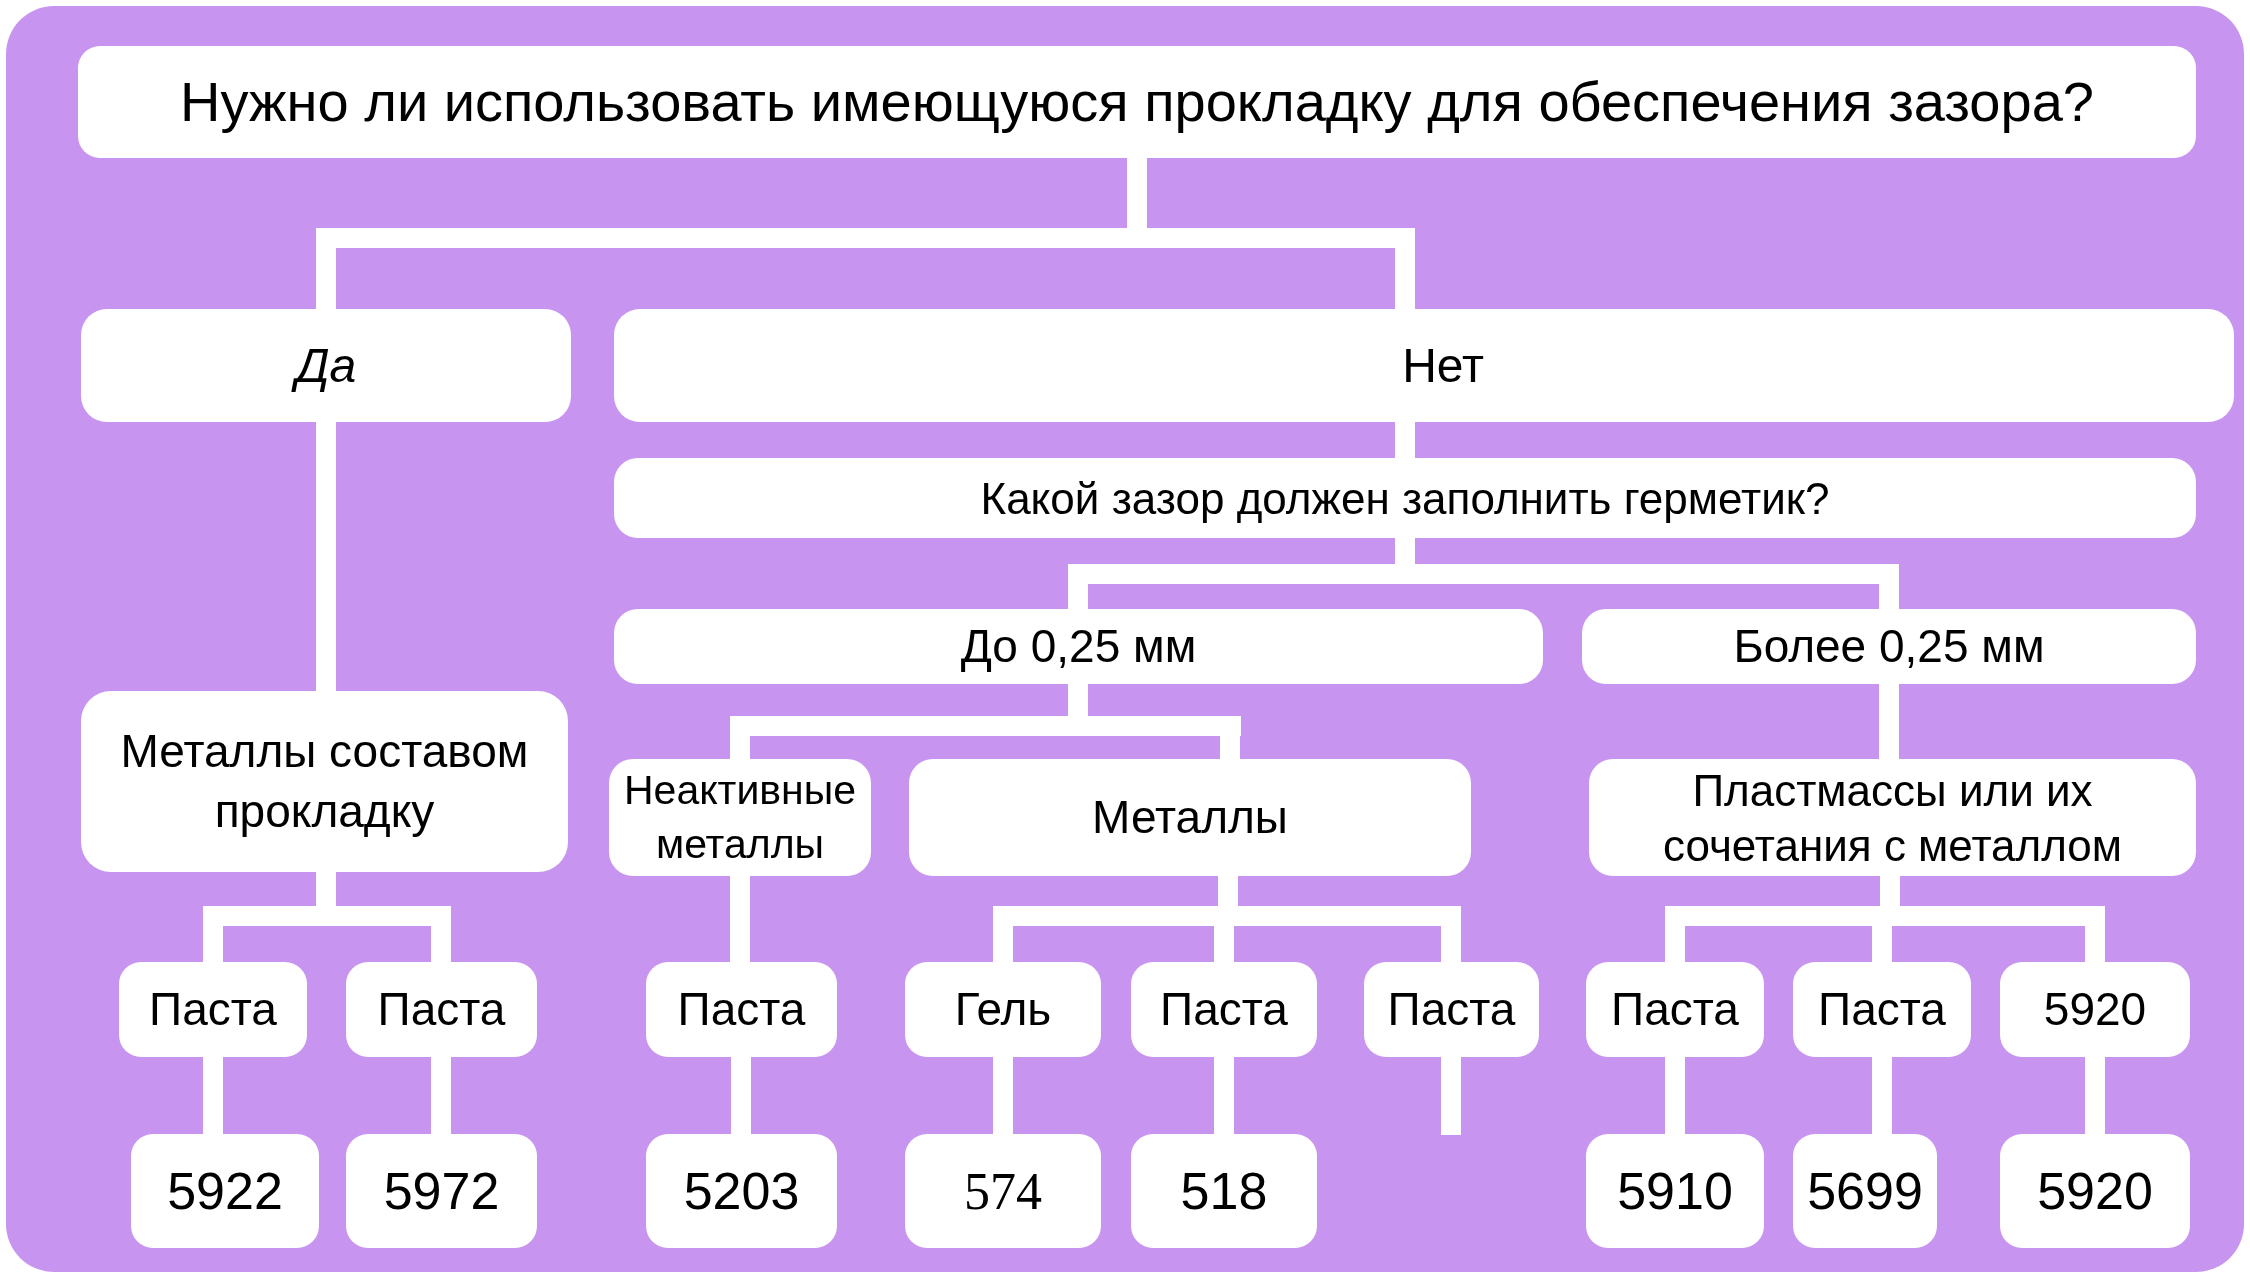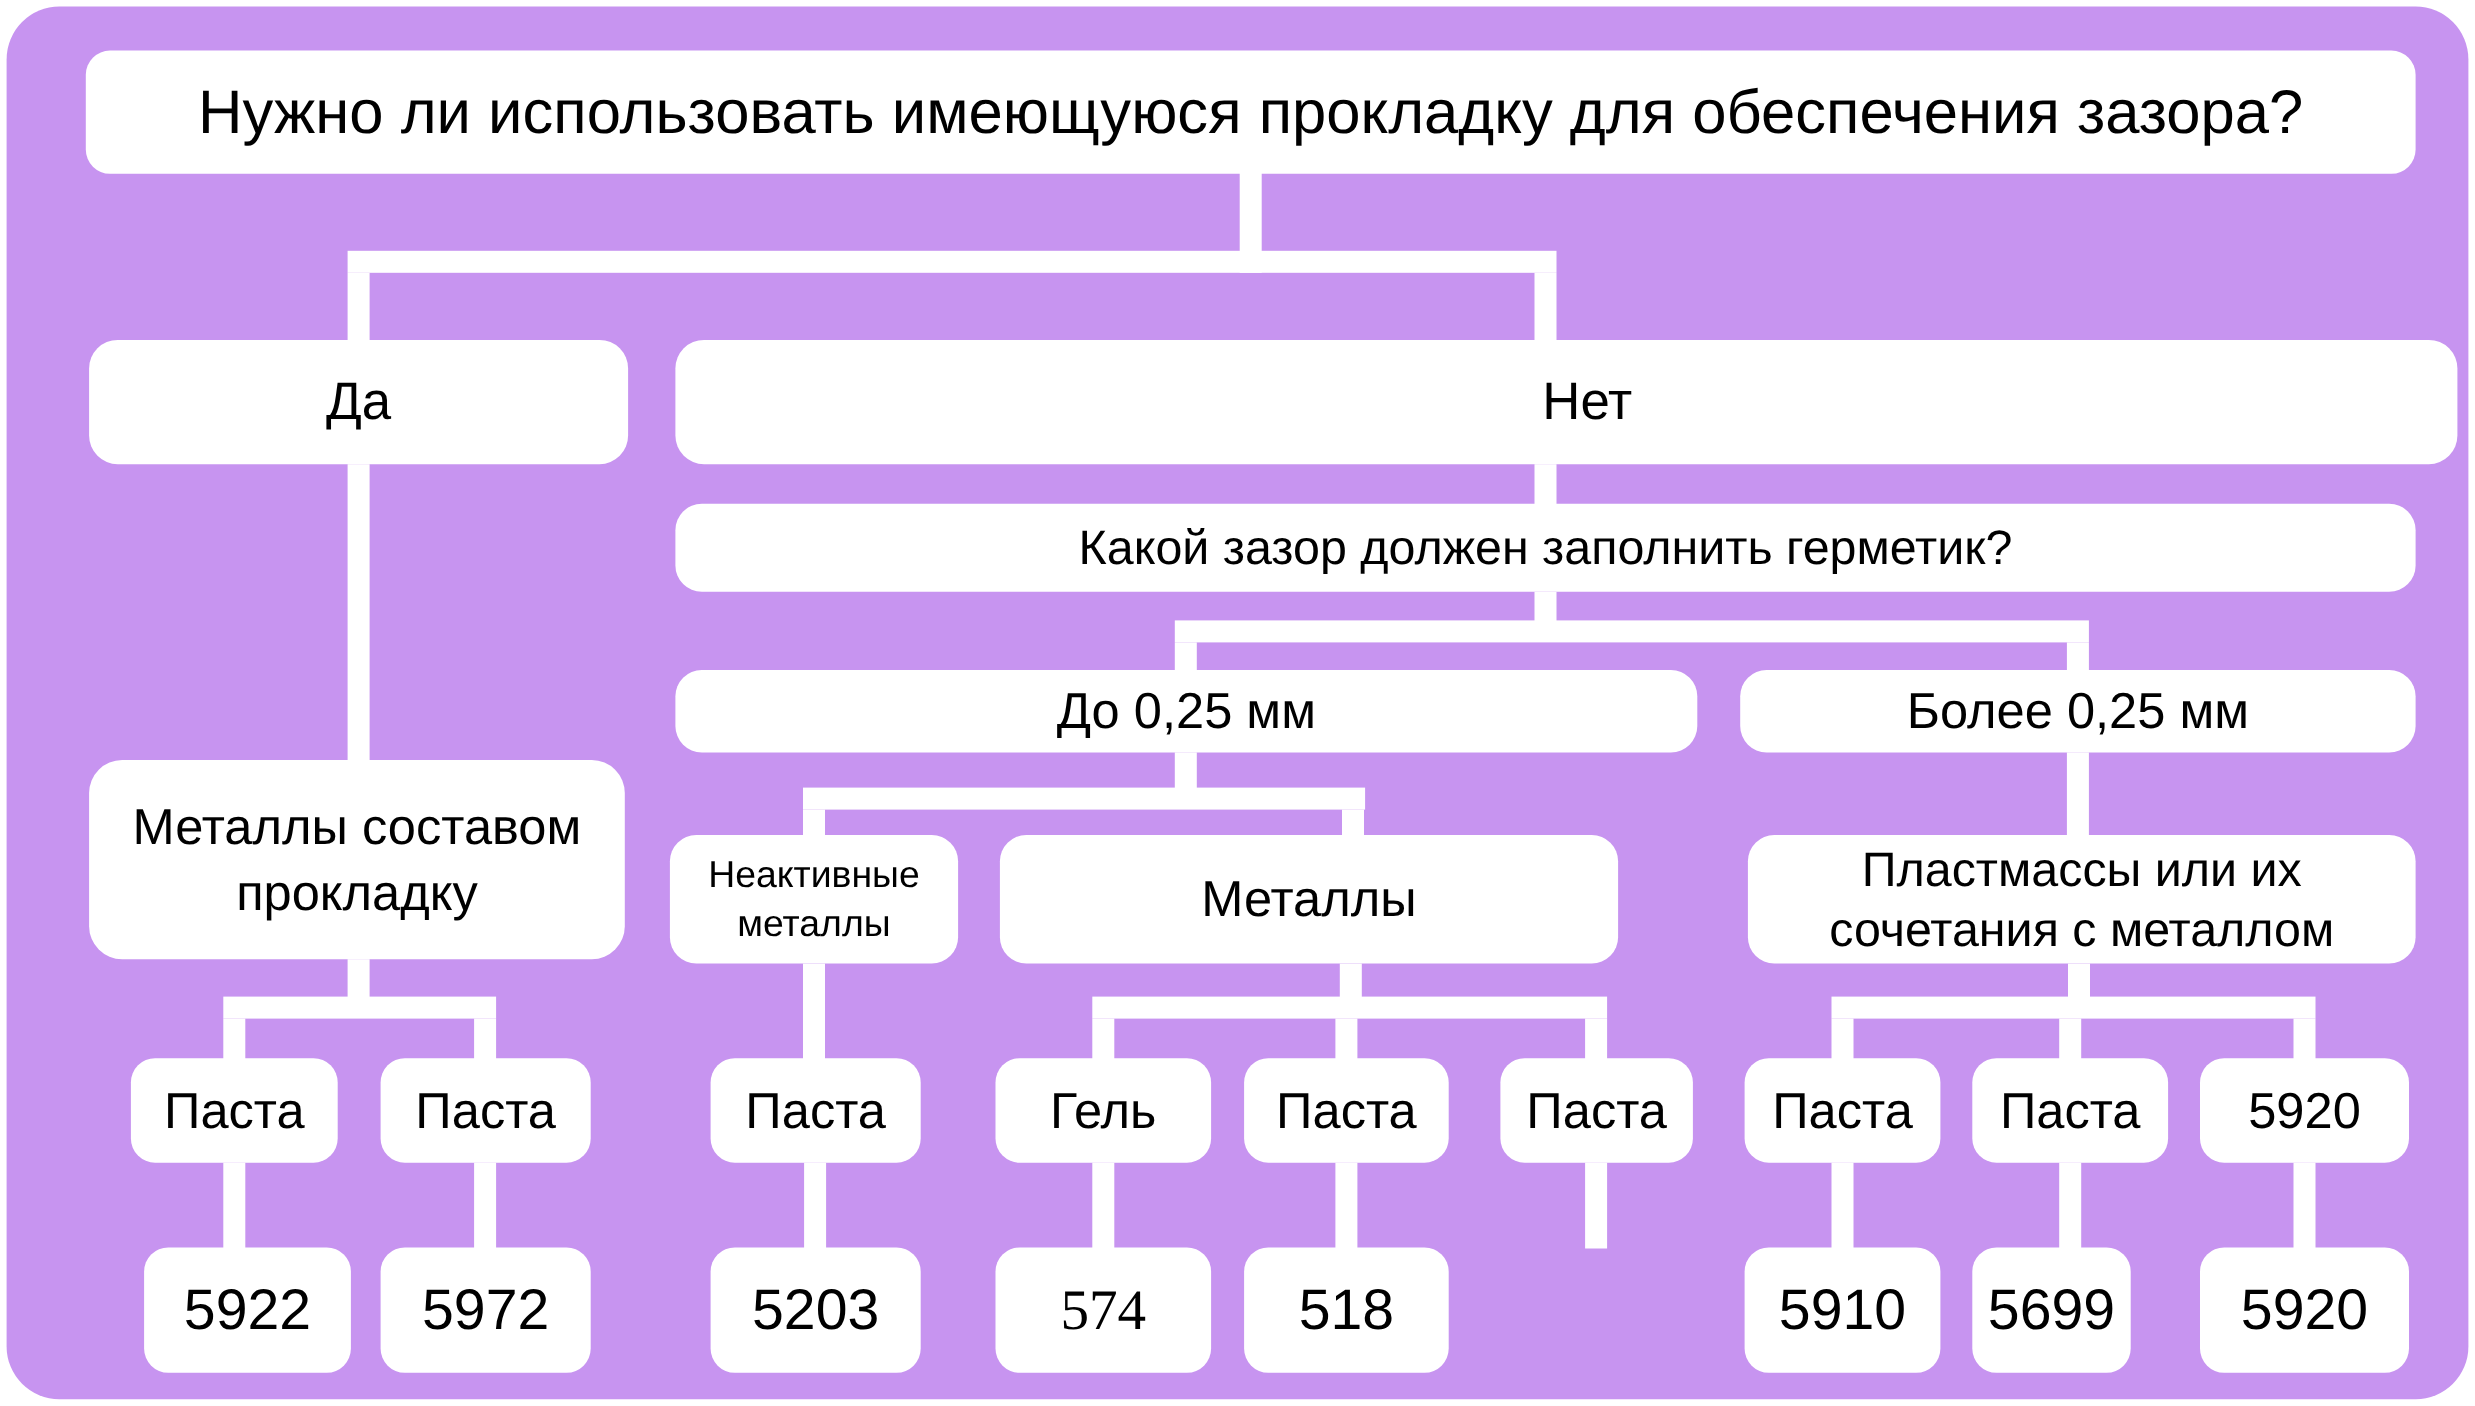--- a/index.html
+++ b/index.html
@@ -33,21 +33,21 @@
   }
   .line{
     position:absolute;
     background:var(--line);
     z-index:1;
   }
   .fs-title{font-size:56px;border-radius:22px;padding:0 44px;box-sizing:border-box;}
   .fs-answer{font-size:48px;border-radius:26px;}
   .fs-mid{font-size:46px;}
   .fs-q{font-size:44px;}
-  .fs-small{font-size:34px;line-height:1.3;}
+  .fs-small{font-size:41px;line-height:1.3;}
   .fs-plast{font-size:44px;}
   .fs-coat{font-size:46px;border-radius:30px;line-height:1.3;}
   .fs-form{font-size:46px;border-radius:22px;}
   .fs-num{font-size:52px;border-radius:22px;}
 </style>
 </head>
 <body>
 
 <div id="canvas">
   <div id="panel">
@@ -87,21 +87,21 @@
     <div class="line" style="left:725px;top:1051px;width:20px;height:78px;"></div>
     <div class="line" style="left:987px;top:1051px;width:20px;height:78px;"></div>
     <div class="line" style="left:1208px;top:1051px;width:20px;height:78px;"></div>
     <div class="line" style="left:1435px;top:1051px;width:20px;height:78px;"></div>
     <div class="line" style="left:1659px;top:1051px;width:20px;height:78px;"></div>
     <div class="line" style="left:1866px;top:1051px;width:20px;height:78px;"></div>
     <div class="line" style="left:2079px;top:1051px;width:20px;height:78px;"></div>
 
     <div class="node fs-title" style="left:72px;top:40px;width:2118px;height:112px;">Нужно ли использовать имеющуюся прокладку для обеспечения зазора?</div>
 
-    <div class="node fs-answer" style="left:75px;top:303px;width:490px;height:113px;">Да</div>
+    <div class="node fs-answer" style="left:75px;top:303px;width:490px;height:113px;font-style:italic;">Да</div>
 
     <div class="node fs-answer" style="left:608px;top:303px;width:1582px;height:113px;padding-left:38px;">Нет</div>
 
     <div class="node fs-q" style="left:608px;top:452px;width:1582px;height:80px;">Какой зазор должен заполнить герметик?</div>
 
     <div class="node fs-mid" style="left:608px;top:603px;width:929px;height:75px;">До 0,25 мм</div>
 
     <div class="node fs-mid" style="left:1576px;top:603px;width:614px;height:75px;">Более 0,25 мм</div>
 
     <div class="node fs-coat" style="left:75px;top:685px;width:487px;height:181px;padding:0 22px;box-sizing:border-box;">Металлы составом прокладку</div>

